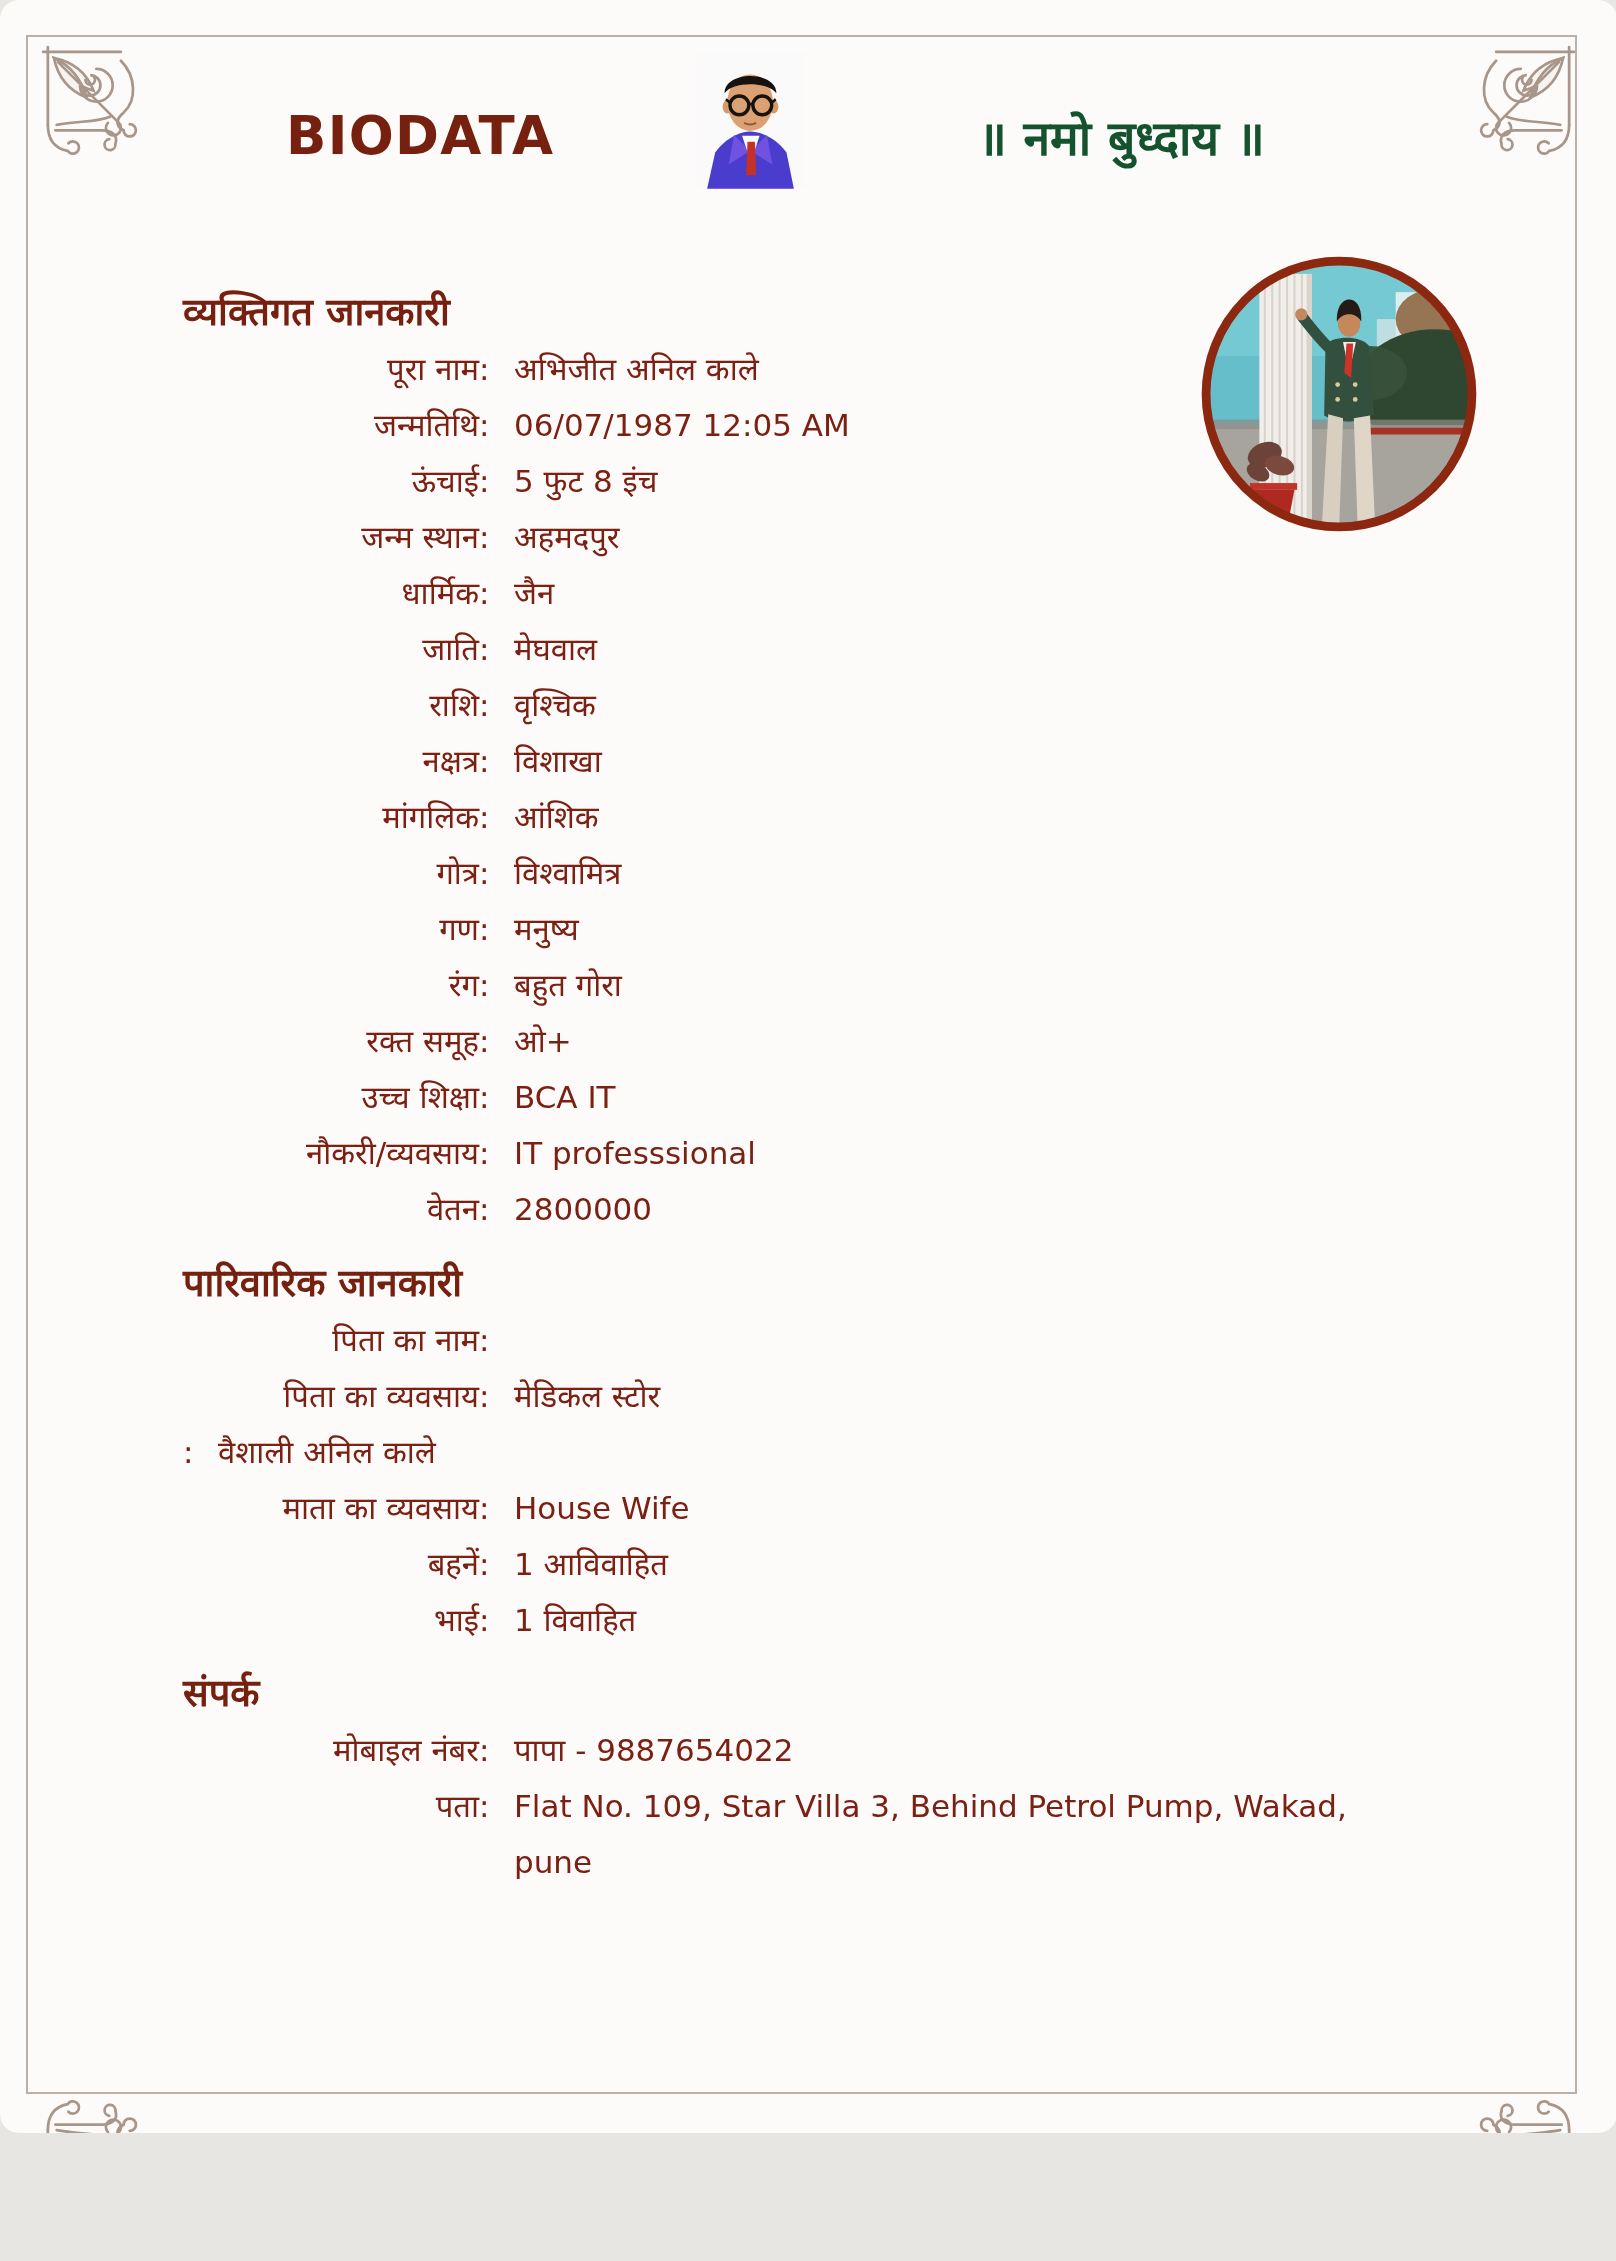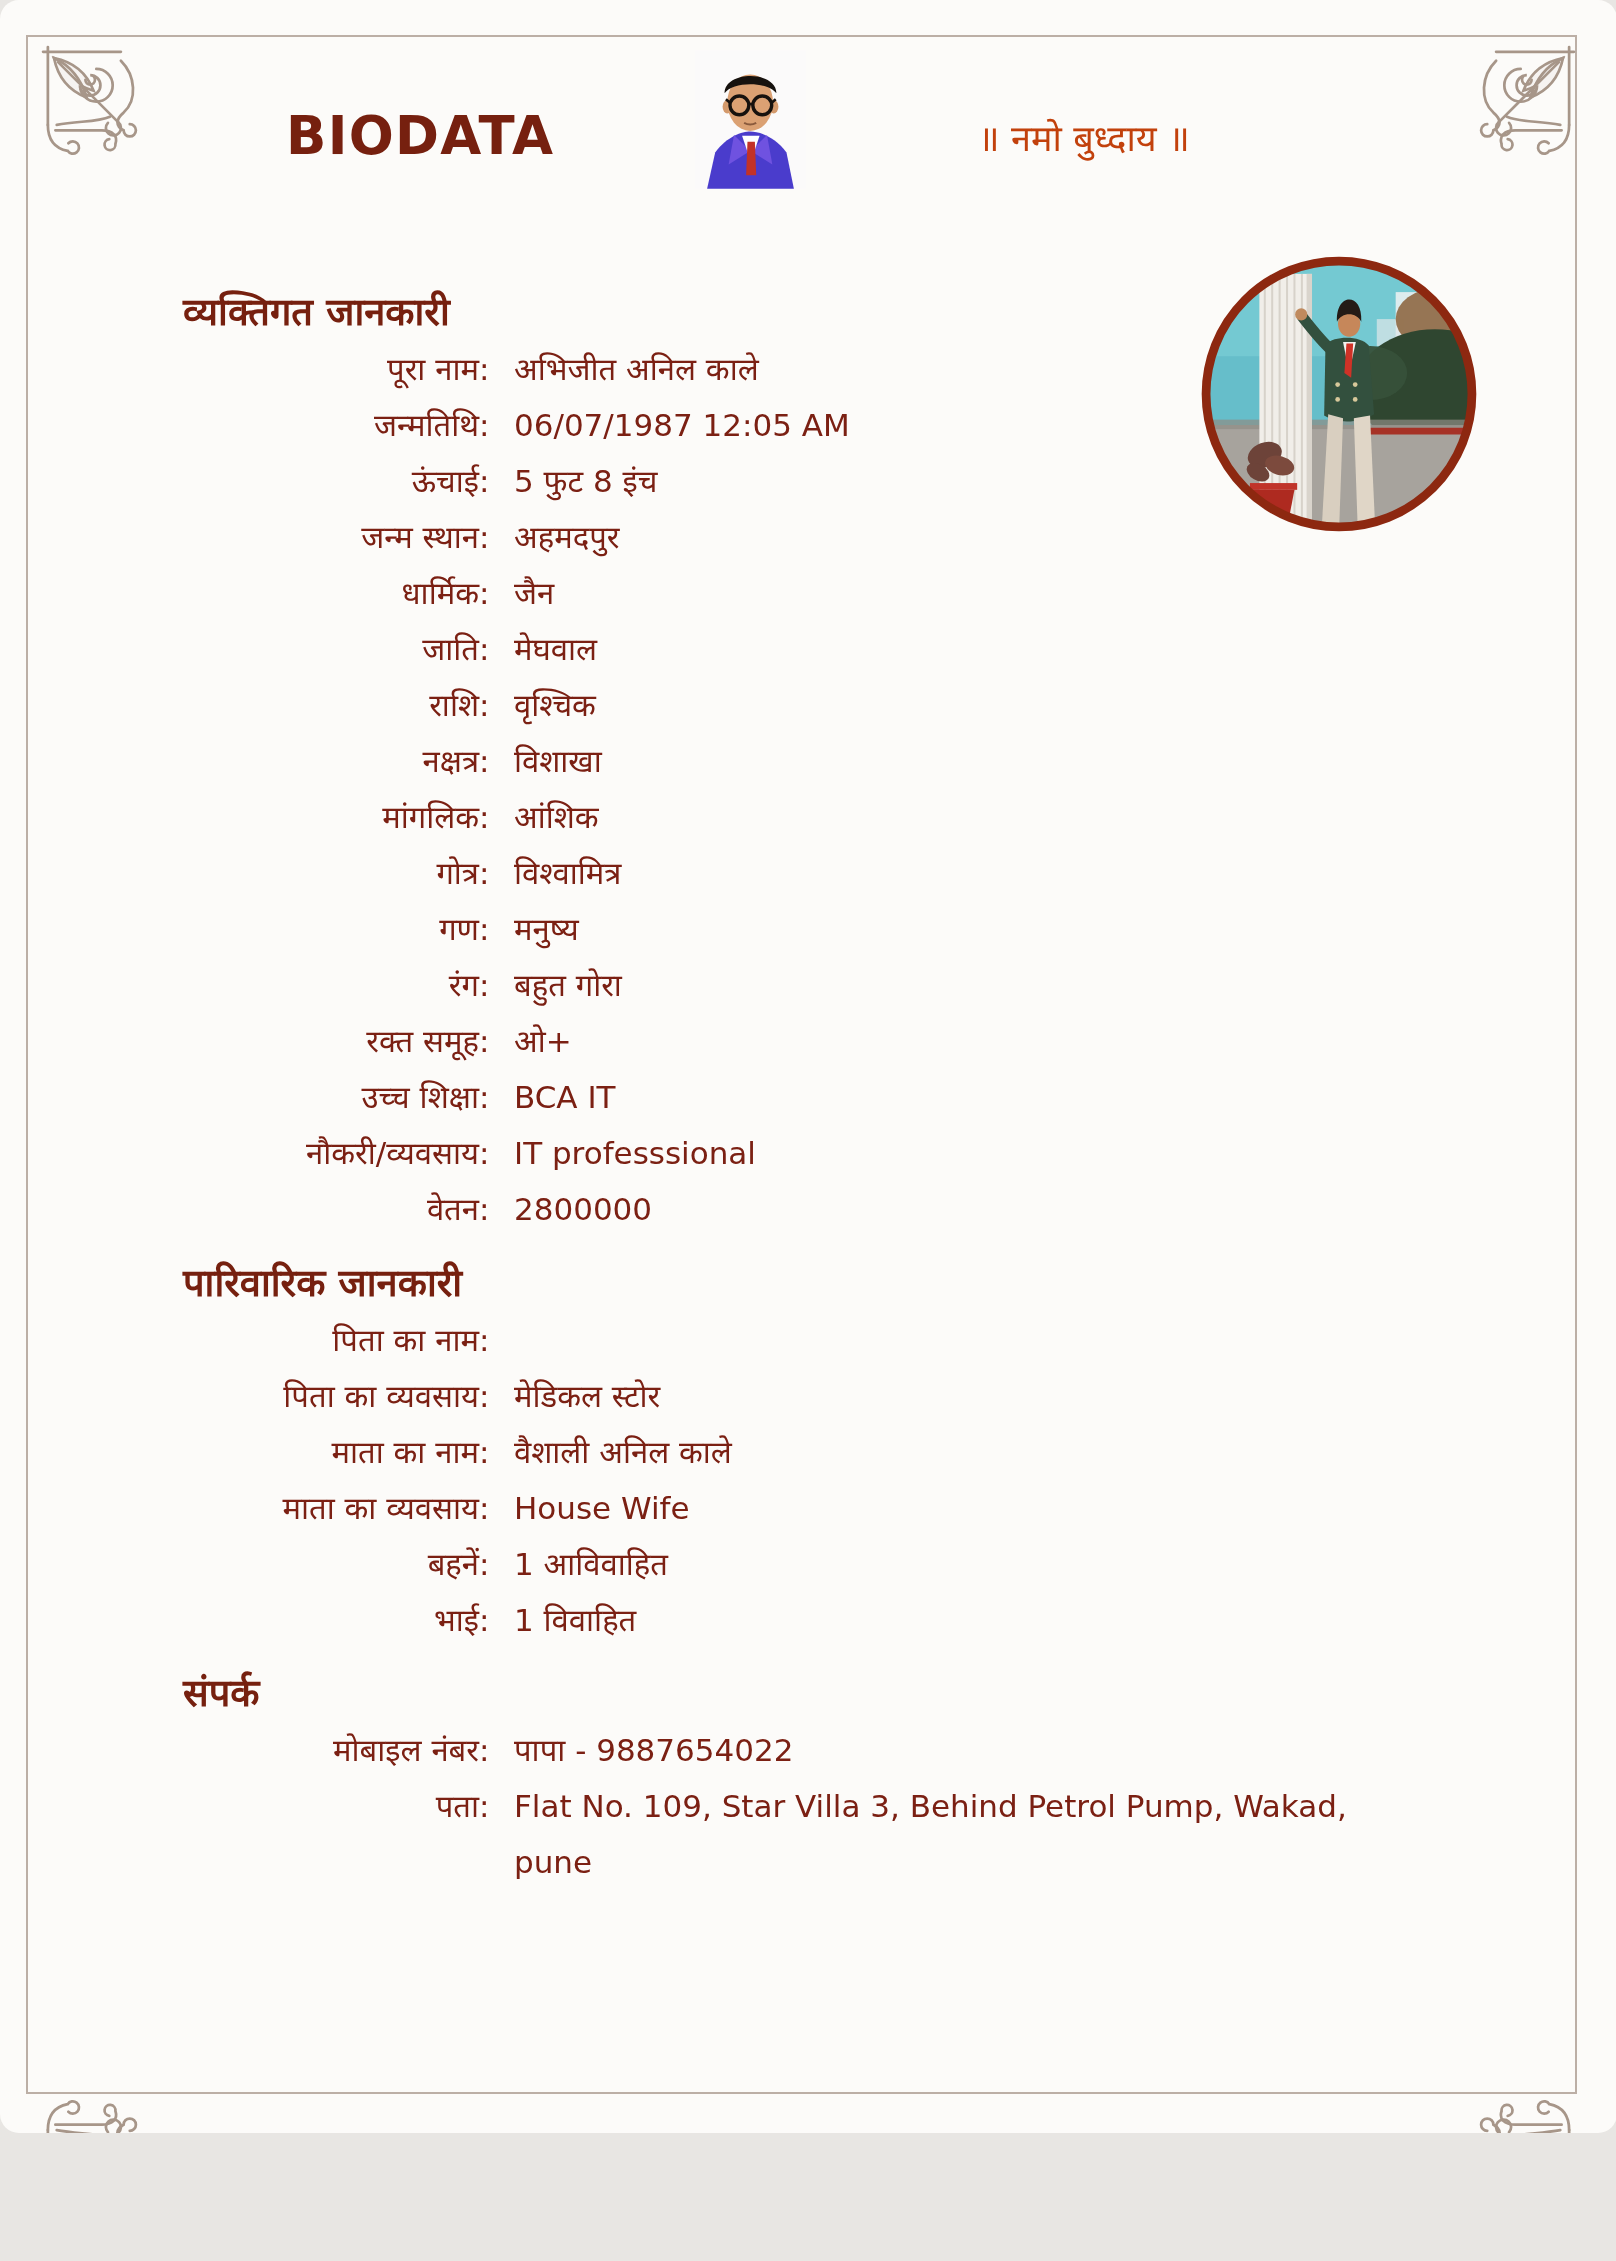--- a/index.html
+++ b/index.html
@@ -12,22 +12,22 @@
   .corner.tl{left:39px;top:43px;}
   .corner.tr{left:1462px;top:43px;transform:scaleX(-1);}
   .corner.bl{left:39px;top:2096px;transform:scaleY(-1);}
   .corner.br{left:1462px;top:2096px;transform:scale(-1,-1);}
   .title{
     position:absolute;left:286px;top:98px;font-size:53px;font-weight:700;
     letter-spacing:1.3px;line-height:75px;color:#76200f;
   }
   .ambedkar{position:absolute;left:695px;top:50px;width:111px;height:139px;}
   .mantra{
-    position:absolute;left:978px;top:101px;font-size:36px;font-weight:400;
-    line-height:75px;color:#c2410c;white-space:nowrap;
+    position:absolute;left:978px;top:101px;font-size:48px;font-weight:700;
+    line-height:75px;color:#14532d;white-space:nowrap;
   }
   .photo{position:absolute;left:1200px;top:255px;width:278px;height:278px;}
   .content{position:absolute;left:183px;top:284px;width:1260px;}
   .biodata-section{margin:0;}
   .biodata-section:not(:first-child){margin-top:17.5px;}
   .section-title{font-size:38px;font-weight:700;line-height:57px;margin:0;color:#76200f;}
   .row{display:flex;align-items:flex-start;font-size:31px;line-height:56px;font-weight:500;}
   .row .label{width:296px;flex:none;text-align:right;}
   .row .colon{width:35px;flex:none;}
   .row .value{flex:1;white-space:pre-line;}
@@ -225,21 +225,20 @@
         <div class="row">
           <span class="label">पिता का नाम</span>
           <span class="colon">:</span>
         </div>
         <div class="row">
           <span class="label">पिता का व्यवसाय</span>
           <span class="colon">:</span>
           <span class="value">मेडिकल स्टोर</span>
         </div>
         <div class="row">
-          <span class="label">माता का नाम</span>
           <span class="colon">:</span>
           <span class="value">वैशाली अनिल काले</span>
         </div>
         <div class="row">
           <span class="label">माता का व्यवसाय</span>
           <span class="colon">:</span>
           <span class="value">House Wife</span>
         </div>
         <div class="row">
           <span class="label">बहनें</span>

